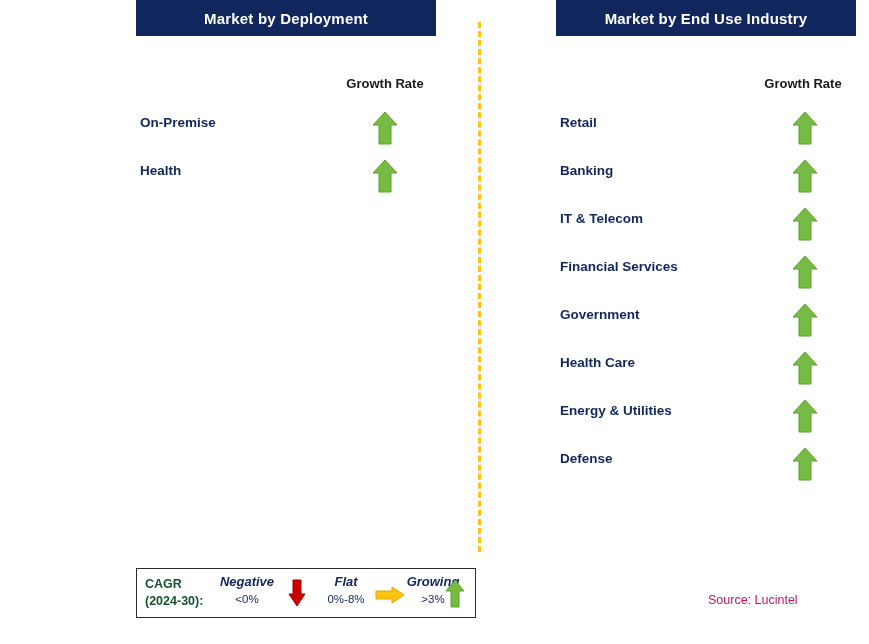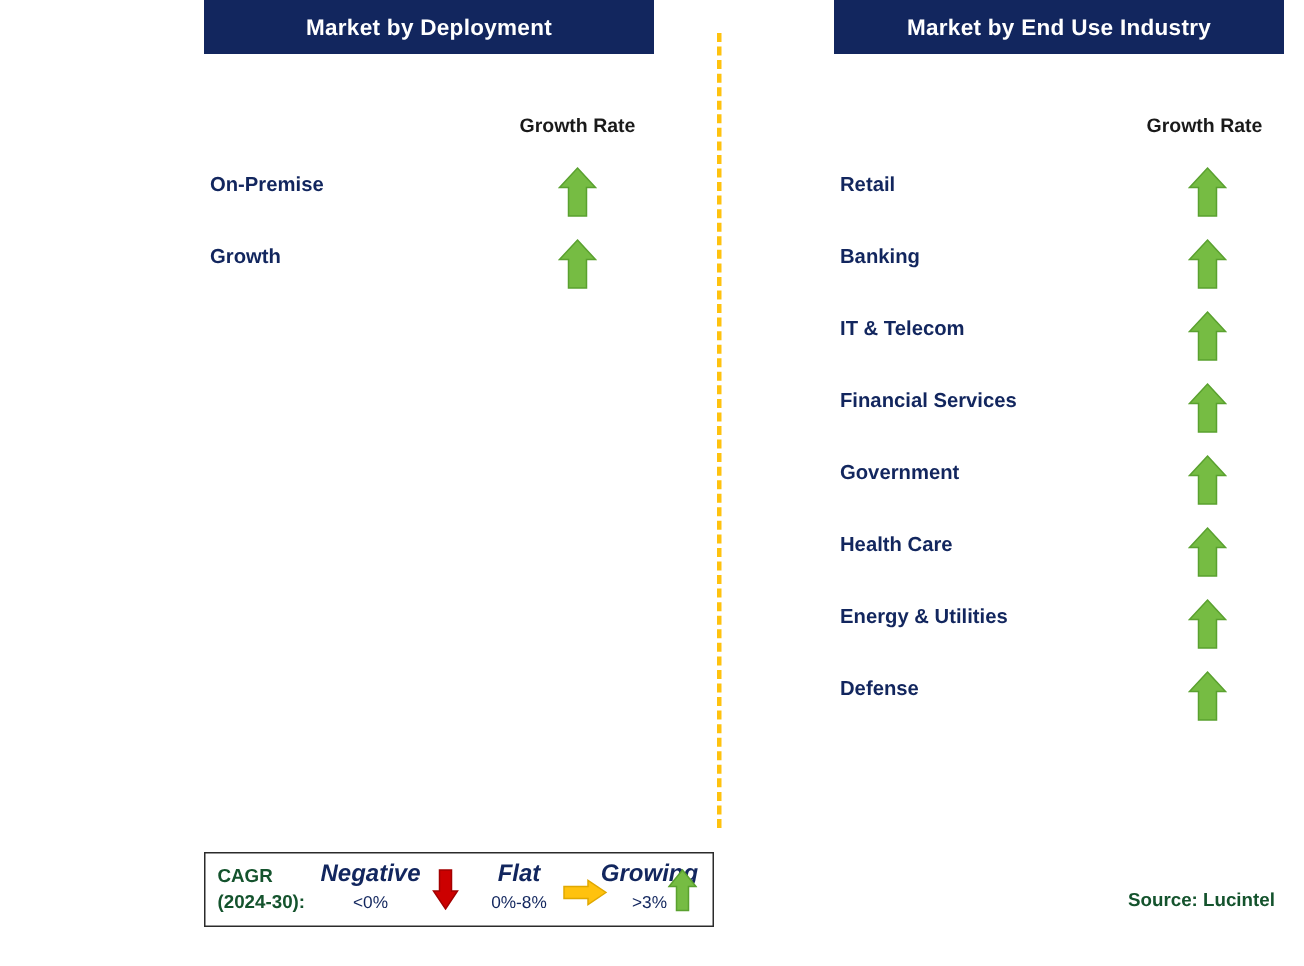--- a/index.html
+++ b/index.html
@@ -103,61 +103,61 @@
     font-weight: bold;
     color: #14532d;
     line-height: 17px;
   }
   .legend-item {
     position: absolute;
     top: 5px;
     text-align: center;
   }
   .legend-item .li-title {
-    font-size: 16px;
+    font-size: 13px;
     font-style: italic;
     font-weight: bold;
     color: #12265e;
   }
   .legend-item .li-range {
     font-size: 11.5px;
     color: #12265e;
     margin-top: 4px;
   }
   .legend-icon {
     position: absolute;
     top: 10px;
   }
   .source {
     position: absolute;
-    left: 752px;
+    left: 708px;
     top: 593px;
     font-size: 12.5px;
-    font-weight: bold;
-    color: #14532d;
+    font-weight: normal;
+    color: #be185d;
   }
   svg { display: block; }
 </style>
 </head>
 <body>
 
 <div class="panel panel-left">
   <div class="panel-header">Market by Deployment</div>
   <div class="growth-rate-label">Growth Rate</div>
   <div class="rows">
     <div class="row">
       <div class="row-label">On-Premise</div>
       <div class="arrow-cell">
         <svg width="26" height="34" viewBox="0 0 26 34" aria-hidden="true">
           <polygon points="13,1 25,14 19,14 19,33 7,33 7,14 1,14" fill="#76bc43" stroke="#5aa12f" stroke-width="1"></polygon>
         </svg>
       </div>
     </div>
     <div class="row">
-      <div class="row-label">Growth</div>
+      <div class="row-label">Health</div>
       <div class="arrow-cell">
         <svg width="26" height="34" viewBox="0 0 26 34" aria-hidden="true">
           <polygon points="13,1 25,14 19,14 19,33 7,33 7,14 1,14" fill="#76bc43" stroke="#5aa12f" stroke-width="1"></polygon>
         </svg>
       </div>
     </div>
   </div>
 </div>
 
 <div class="divider"></div>

